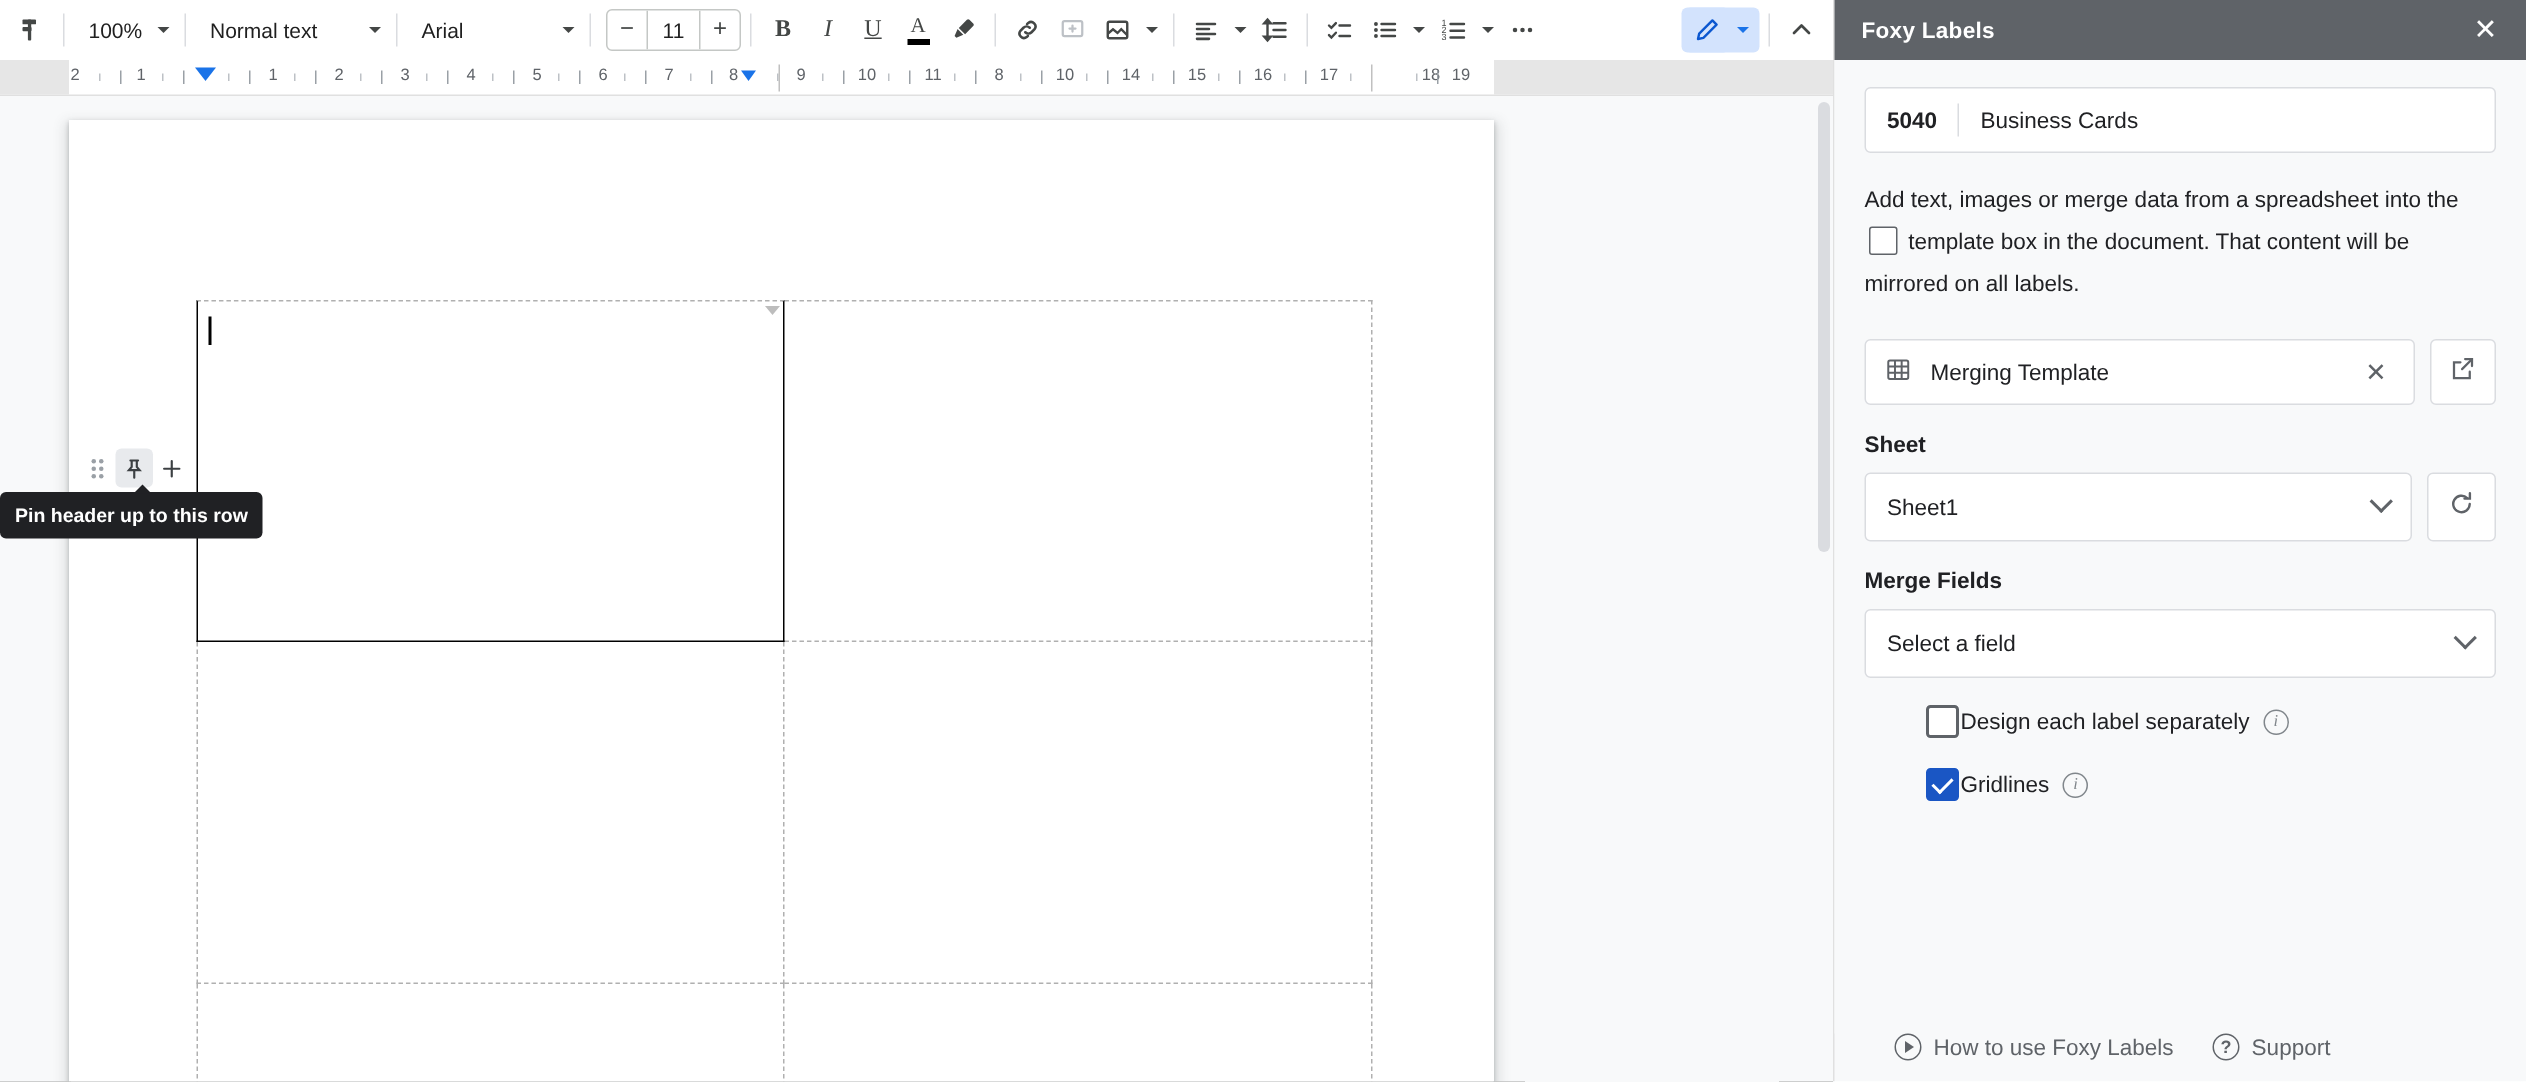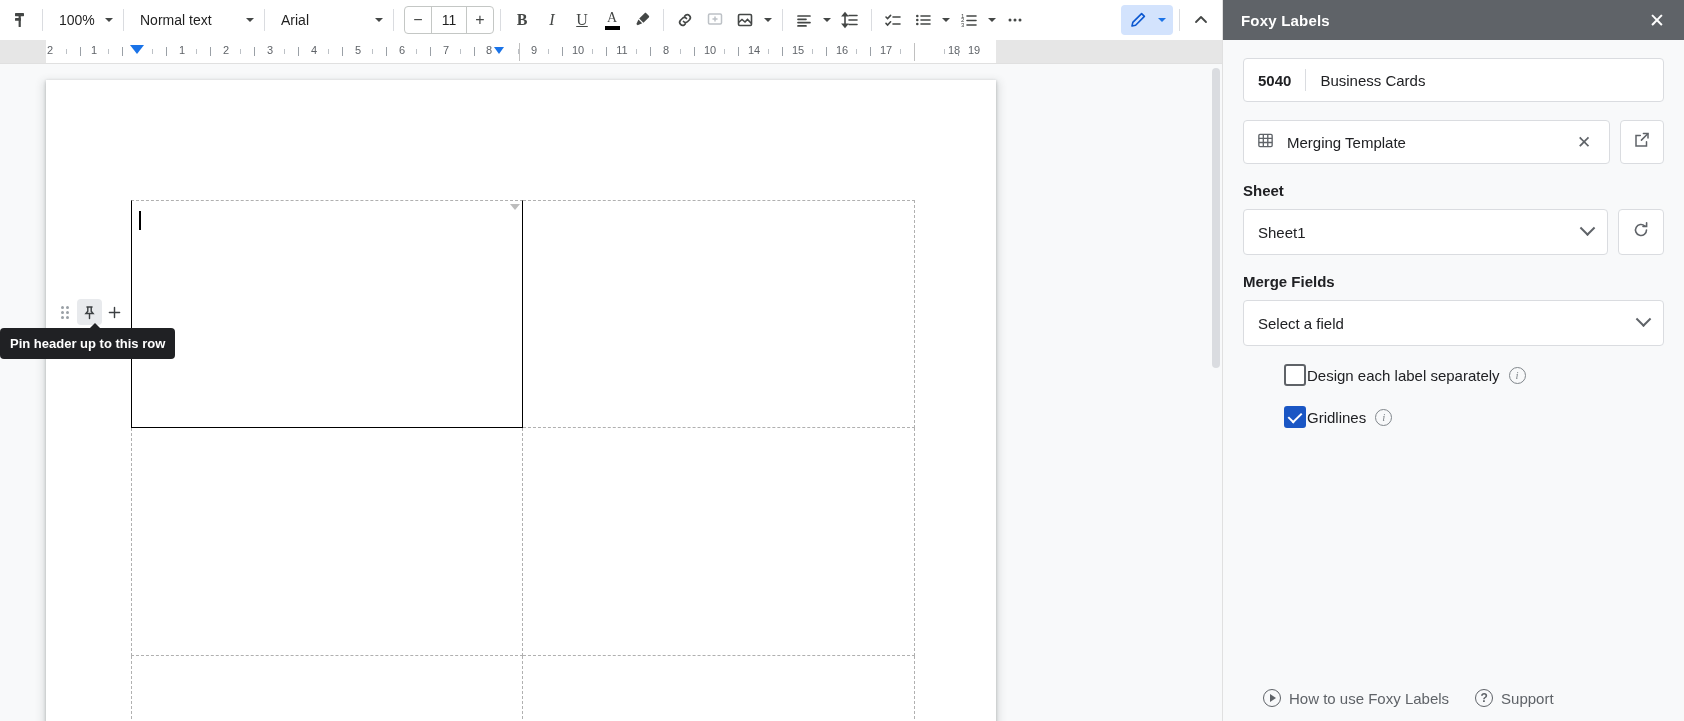--- a/index.html
+++ b/index.html
@@ -629,20 +629,25 @@
     </div>
 
     <div class="panel-body">
 
       <div class="template-box">
         <span class="tpl-code">5040</span>
         <span class="tpl-div"></span>
         <span class="tpl-name">Business Cards</span>
       </div>
 
+      <p class="desc">
+        <span>Add text, images or merge data from a spreadsheet into the</span>
+        <span class="inline-box"></span>
+        <span>template box in the document. That content will be mirrored on all labels.</span>
+      </p>
 
 
       <div class="row-flex">
         <div class="field">
           <span>
             <svg width="19" height="19" viewBox="0 0 20 20" fill="none" stroke="#5f6368" stroke-width="1.4">
               <rect x="3" y="3.5" width="14" height="13" rx="1.2"></rect>
               <path d="M3 7.8h14M3 12.1h14M7.7 3.5v13M12.4 3.5v13"></path>
             </svg>
           </span>

